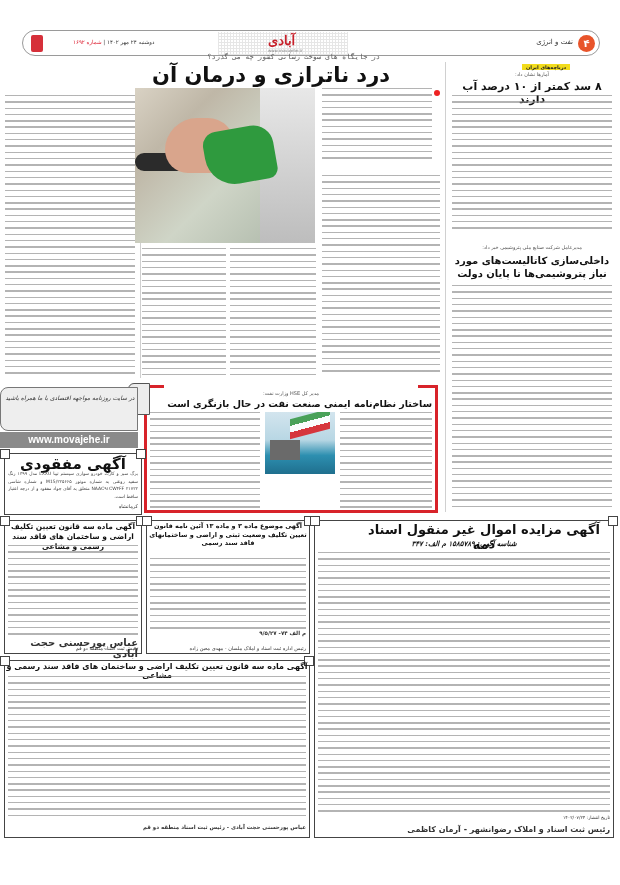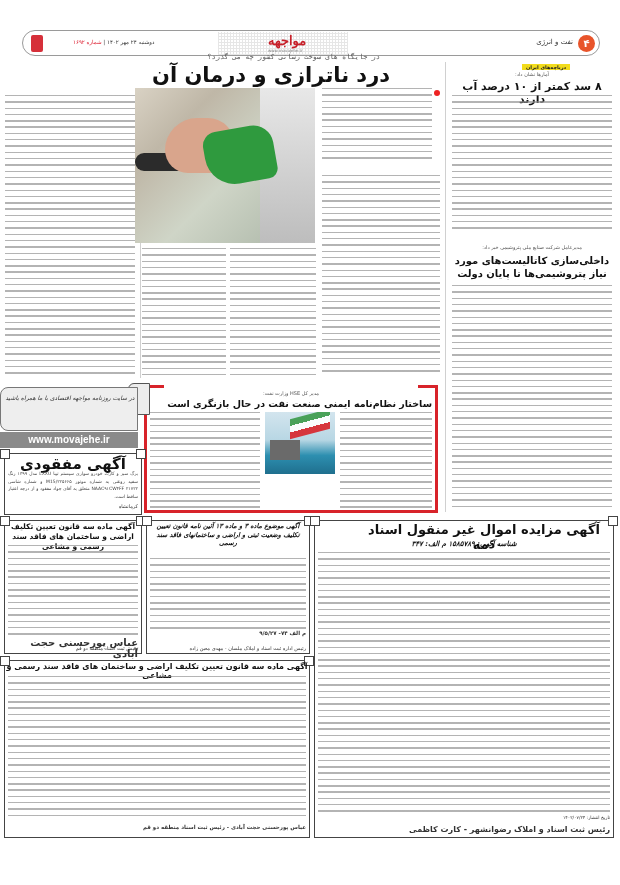--- a/index.html
+++ b/index.html
@@ -61,21 +61,21 @@
   .ad-title { position: absolute; text-align: center; font-weight: bold; color: #111; font-family: "DejaVu Sans", sans-serif; }
   .ad-sign { position: absolute; font-size: 10px; font-weight: bold; color: #333; text-align: right; }
 </style>
 </head>
 <body>
 
 <div class="header">
   <div class="page-badge">۴</div>
   <div class="section-name">نفت و انرژی</div>
   <div class="logo-band"></div>
-  <div class="logo">مواجهه</div>
+  <div class="logo">آبادی</div>
   <div class="logo-url">www.movajehe.ir</div>
   <div class="date-line"><span>دوشنبه ۲۴ مهر ۱۴۰۲</span> | <span class="issue">شماره ۱۶۹۲</span></div>
   <div class="edition-icon"></div>
 </div>
 
 <div class="col-line" style="left:445px; top:62px; height:450px;"></div>
 <div class="col-line" style="left:140px; top:88px; height:290px;"></div>
 
 <div class="main-sub">در جایگاه های سوخت رسانی کشور چه می گذرد؟</div>
 <div class="main-title">درد ناترازی و درمان آن</div>
@@ -123,28 +123,28 @@
 <div class="text-block" style="left:8px; top:470px; width:130px; height:30px; font-size:4.5px; line-height:7.5px;">برگ سبز و کارت خودرو سواری سیستم تیبا LXXU مدل ۱۳۹۹ رنگ سفید روغنی به شماره موتور M15/۲۲۵۶۶۵ و شماره شاسی NAAC۹۱CW۴FF ۲۱۷۲۲ متعلق به آقای جواد مفقود و از درجه اعتبار ساقط است.</div>
 <div class="ad-sign" style="left:8px; top:503px; width:130px; font-size:5px; font-weight:normal;">کرمانشاه</div>
 
 <div class="ad-frame" style="left:4px; top:520px; width:138px; height:134px;"></div>
 <div class="ad-title" style="left:6px; top:522px; width:134px; font-size:7.5px; line-height:10px;">آگهی ماده سه قانون تعیین تکلیف اراضی و ساختمان های فاقد سند رسمی و مشاعی</div>
 <div class="text-block fill-lines" style="left:8px; top:545px; width:130px; height:90px;"></div>
 <div class="ad-sign" style="left:8px; top:637px; width:130px;">عباس پورحسنی حجت آبادی</div>
 <div class="ad-sign" style="left:8px; top:645px; width:130px; font-weight:normal; font-size:5px;">رئیس ثبت اسناد منطقه دو قم</div>
 
 <div class="ad-frame" style="left:146px; top:520px; width:164px; height:134px;"></div>
-<div class="ad-title" style="left:148px; top:522px; width:160px; font-size:6.5px; line-height:8.5px;font-style:italic;">آگهی موضوع ماده ۳ و ماده ۱۳ آئین نامه قانون تعیین تکلیف وضعیت ثبتی و اراضی و ساختمانهای فاقد سند رسمی</div>
+<div class="ad-title" style="left:148px; top:522px; width:160px; font-size:6.5px; line-height:8.5px;">آگهی موضوع ماده ۳ و ماده ۱۳ آئین نامه قانون تعیین تکلیف وضعیت ثبتی و اراضی و ساختمانهای فاقد سند رسمی</div>
 <div class="text-block fill-lines" style="left:150px; top:558px; width:156px; height:72px;"></div>
 <div class="ad-sign" style="left:150px; top:630px; width:156px; font-size:5.5px;">م الف ۷۴- ۹/۵/۲۷</div>
 <div class="ad-sign" style="left:150px; top:645px; width:156px; font-weight:normal; font-size:5px;">رئیس اداره ثبت اسناد و املاک ملسان - مهدی معین زاده</div>
 
 <div class="ad-frame" style="left:314px; top:520px; width:300px; height:318px;"></div>
 <div class="ad-title" style="left:316px; top:522px; width:296px; font-size:13px;padding-left:40px;">آگهی مزایده اموال غیر منقول اسناد ذمه</div>
 <div class="ad-title" style="left:316px; top:540px; width:296px; font-size:7px; font-style:italic;">شناسه آگهی: ۱۵۸۵۷۸۹ م الف: ۳۴۷</div>
 <div class="text-block fill-lines" style="left:318px; top:552px; width:292px; height:262px;"></div>
 <div class="ad-sign" style="left:318px; top:815px; width:292px; font-size:4.5px; font-weight:normal;">تاریخ انتشار: ۱۴۰۲/۰۷/۲۴</div>
-<div class="ad-sign" style="left:318px; top:825px; width:292px; font-size:8px;">رئیس ثبت اسناد و املاک رضوانشهر - کارت کاظمی</div>
+<div class="ad-sign" style="left:318px; top:825px; width:292px; font-size:8px;">رئیس ثبت اسناد و املاک رضوانشهر - آرمان کاظمی</div>
 
 <div class="ad-frame" style="left:4px; top:660px; width:306px; height:178px;"></div>
 <div class="ad-title" style="left:6px; top:662px; width:302px; font-size:8px;">آگهی ماده سه قانون تعیین تکلیف اراضی و ساختمان های فاقد سند رسمی و مشاعی</div>
 <div class="text-block fill-lines" style="left:8px; top:676px; width:298px; height:145px;"></div>
 <div class="ad-sign" style="left:8px; top:824px; width:298px; font-size:5.5px;">عباس پورحسنی حجت آبادی - رئیس ثبت اسناد منطقه دو قم</div>
 
 </body></html>

